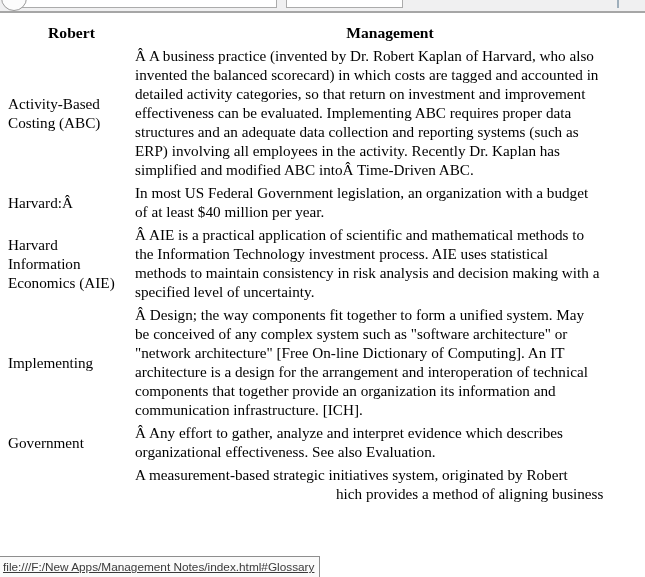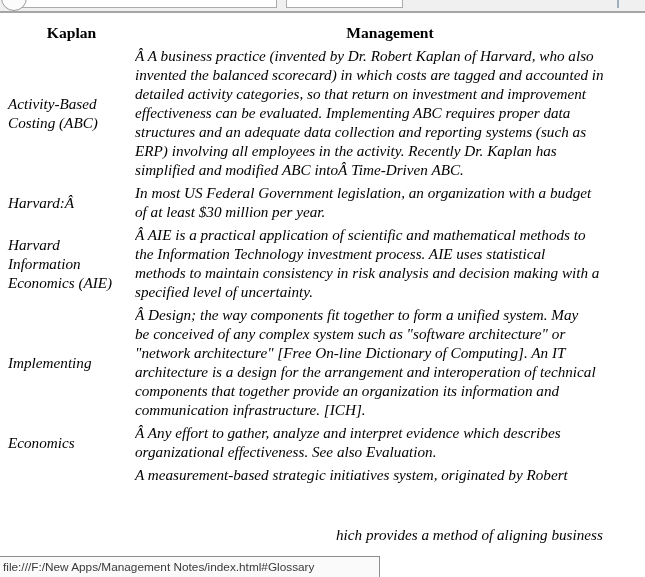--- a/index.html
+++ b/index.html
@@ -53,98 +53,99 @@
     font-size: 15.2px;
     line-height: 19px;
   }
   th {
     font-weight: bold;
     text-align: center;
     padding: 2px 0;
     font-size: 15.6px;
   }
   col.term-col { width: 127px; }
-  td { padding: 2px 0; vertical-align: middle; font-style: italic; }
+  td { padding: 2px 0; vertical-align: middle; }
   td.term { padding-right: 2px; }
   td.def  { white-space: pre; overflow: hidden; }
   .partial-line { line-height: 19px; white-space: pre; }
-  .partial-line.indented { padding-left: 201px; margin-top: 41px; }
+  .partial-line.indented { padding-left: 201px; }
 
   
   .status-tooltip {
     position: fixed;
     left: 0; bottom: 0;
-    width: 380px; height: 21px;
+    width: 320px; height: 21px;
     box-sizing: border-box;
     background: #fafafa;
     border-top: 1px solid #8e8e8e;
     border-right: 1px solid #8e8e8e;
     font-family: "Liberation Sans", sans-serif;
     font-size: 11.8px;
     line-height: 20px;
     color: #3a3a3a;
     padding-left: 3px;
     white-space: nowrap;
     overflow: hidden;
     z-index: 10;
+    text-decoration: underline;
   }
 </style>
 </head>
 <body>
 
 <div class="toolbar">
   <div class="input-box input-primary"></div>
   <div class="input-box input-secondary"></div>
   <div class="rounded-control"></div>
   <div class="cursor-caret"></div>
 </div>
 
 <table class="glossary">
   <colgroup>
       <col class="term-col">
       <col>
     </colgroup>
   <tbody>
       <tr>
-    <th>Kaplan</th>
+    <th>Robert</th>
     <th>Management</th>
   </tr>
   <tr>
     <td class="term">Activity-Based Costing (ABC)</td>
     <td class="def">Â A business practice (invented by Dr. Robert Kaplan of Harvard, who also
 invented the balanced scorecard) in which costs are tagged and accounted in
 detailed activity categories, so that return on investment and improvement
 effectiveness can be evaluated. Implementing ABC requires proper data
 structures and an adequate data collection and reporting systems (such as
 ERP) involving all employees in the activity. Recently Dr. Kaplan has
 simplified and modified ABC intoÂ Time-Driven ABC.</td>
   </tr>
   <tr>
     <td class="term">Harvard:Â</td>
     <td class="def">In most US Federal Government legislation, an organization with a budget
-of at least $30 million per year.</td>
+of at least $40 million per year.</td>
   </tr>
   <tr>
     <td class="term">Harvard Information Economics (AIE)</td>
     <td class="def">Â AIE is a practical application of scientific and mathematical methods to
 the Information Technology investment process. AIE uses statistical
 methods to maintain consistency in risk analysis and decision making with a
 specified level of uncertainty.</td>
   </tr>
   <tr>
     <td class="term">Implementing</td>
     <td class="def">Â Design; the way components fit together to form a unified system. May
 be conceived of any complex system such as "software architecture" or
 "network architecture" [Free On-line Dictionary of Computing]. An IT
 architecture is a design for the arrangement and interoperation of technical
 components that together provide an organization its information and
 communication infrastructure. [ICH].</td>
   </tr>
   <tr>
-    <td class="term">Economics</td>
+    <td class="term">Government</td>
     <td class="def">Â Any effort to gather, analyze and interpret evidence which describes
 organizational effectiveness. See also Evaluation.</td>
   </tr>
   <tr>
     <td class="term"></td>
     <td>
       <div class="partial-line">A measurement-based strategic initiatives system, originated by Robert</div>
       <div class="partial-line indented">hich provides a method of aligning business</div>
     </td>
   </tr>

